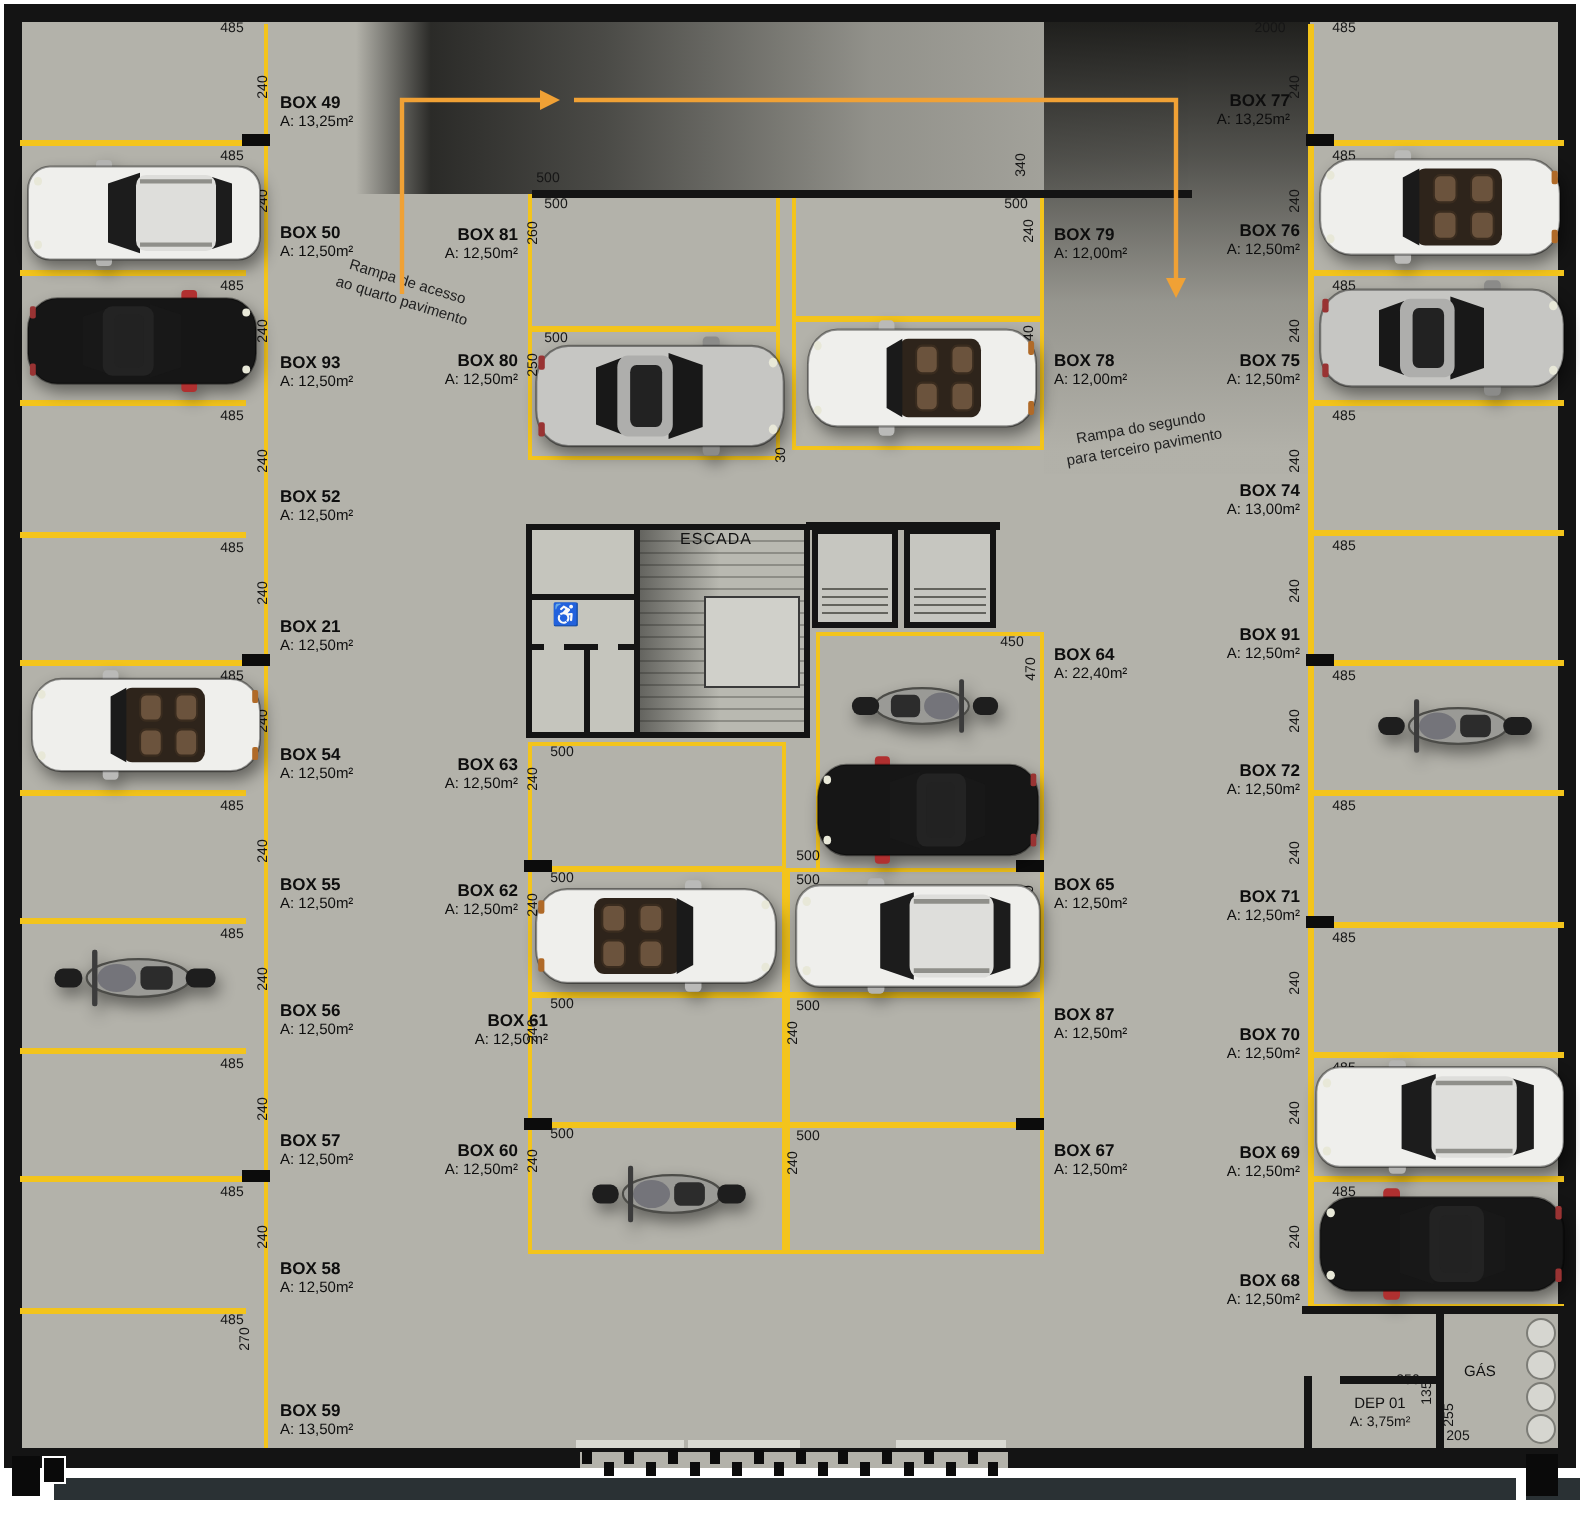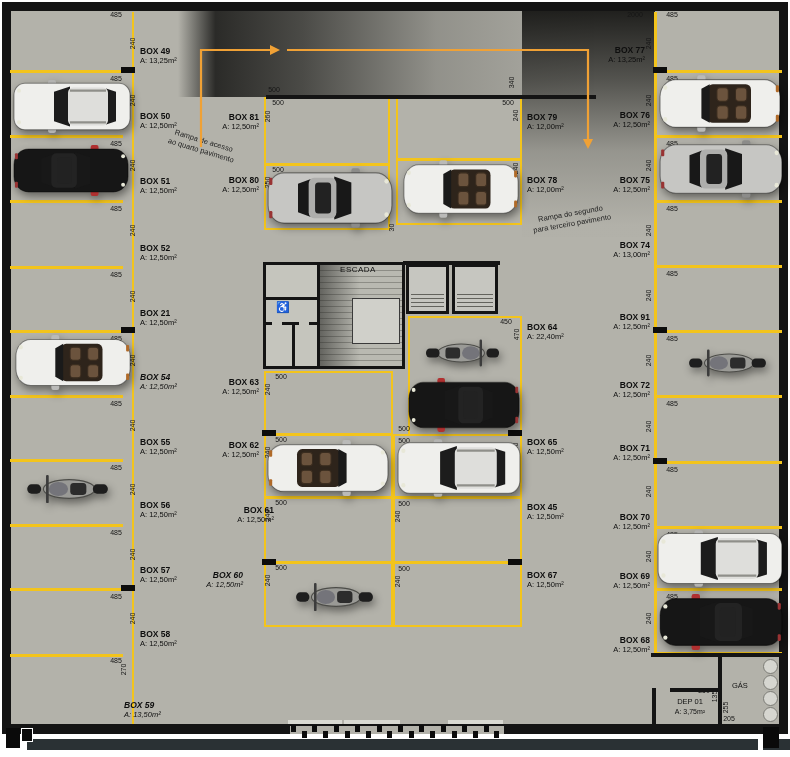--- a/index.html
+++ b/index.html
@@ -108,56 +108,56 @@
       <div class="tick" style="left: 508px; top: 559px; width: 14px; height: 6px;"></div>
       <div class="boxlabel" style="left: 140px; top: 46px;">
         <div class="l1">BOX 49</div>
         <div class="l2">A: 13,25m²</div>
       </div>
       <div class="boxlabel" style="left: 140px; top: 111px;">
         <div class="l1">BOX 50</div>
         <div class="l2">A: 12,50m²</div>
       </div>
       <div class="boxlabel" style="left: 140px; top: 176px;">
-        <div class="l1">BOX 51</div>
+        <div class="l1">BOX 93</div>
         <div class="l2">A: 12,50m²</div>
       </div>
       <div class="boxlabel" style="left: 140px; top: 243px;">
         <div class="l1">BOX 52</div>
         <div class="l2">A: 12,50m²</div>
       </div>
       <div class="boxlabel" style="left: 140px; top: 308px;">
         <div class="l1">BOX 21</div>
         <div class="l2">A: 12,50m²</div>
       </div>
-      <div class="boxlabel" style="left: 140px; top: 372px; font-style: italic;">
+      <div class="boxlabel" style="left: 140px; top: 372px;">
         <div class="l1">BOX 54</div>
         <div class="l2">A: 12,50m²</div>
       </div>
       <div class="boxlabel" style="left: 140px; top: 437px;">
         <div class="l1">BOX 55</div>
         <div class="l2">A: 12,50m²</div>
       </div>
       <div class="boxlabel" style="left: 140px; top: 500px;">
         <div class="l1">BOX 56</div>
         <div class="l2">A: 12,50m²</div>
       </div>
       <div class="boxlabel" style="left: 140px; top: 565px;">
         <div class="l1">BOX 57</div>
         <div class="l2">A: 12,50m²</div>
       </div>
       <div class="boxlabel" style="left: 140px; top: 629px;">
         <div class="l1">BOX 58</div>
         <div class="l2">A: 12,50m²</div>
       </div>
-      <div class="boxlabel" style="left: 124px; top: 700px; font-style: italic;">
+      <div class="boxlabel" style="left: 140px; top: 700px;">
         <div class="l1">BOX 59</div>
         <div class="l2">A: 13,50m²</div>
       </div>
-      <div class="boxlabel right" style="left: 243px; top: 570px; font-style: italic;">
+      <div class="boxlabel right" style="left: 259px; top: 570px;">
         <div class="l1">BOX 60</div>
         <div class="l2">A: 12,50m²</div>
       </div>
       <div class="boxlabel right" style="left: 274px; top: 505px;">
         <div class="l1">BOX 61</div>
         <div class="l2">A: 12,50m²</div>
       </div>
       <div class="boxlabel right" style="left: 259px; top: 440px;">
         <div class="l1">BOX 62</div>
         <div class="l2">A: 12,50m²</div>
@@ -168,21 +168,21 @@
       </div>
       <div class="boxlabel" style="left: 527px; top: 322px;">
         <div class="l1">BOX 64</div>
         <div class="l2">A: 22,40m²</div>
       </div>
       <div class="boxlabel" style="left: 527px; top: 437px;">
         <div class="l1">BOX 65</div>
         <div class="l2">A: 12,50m²</div>
       </div>
       <div class="boxlabel" style="left: 527px; top: 502px;">
-        <div class="l1">BOX 45</div>
+        <div class="l1">BOX 87</div>
         <div class="l2">A: 12,50m²</div>
       </div>
       <div class="boxlabel" style="left: 527px; top: 570px;">
         <div class="l1">BOX 67</div>
         <div class="l2">A: 12,50m²</div>
       </div>
       <div class="boxlabel right" style="left: 650px; top: 635px;">
         <div class="l1">BOX 68</div>
         <div class="l2">A: 12,50m²</div>
       </div>

